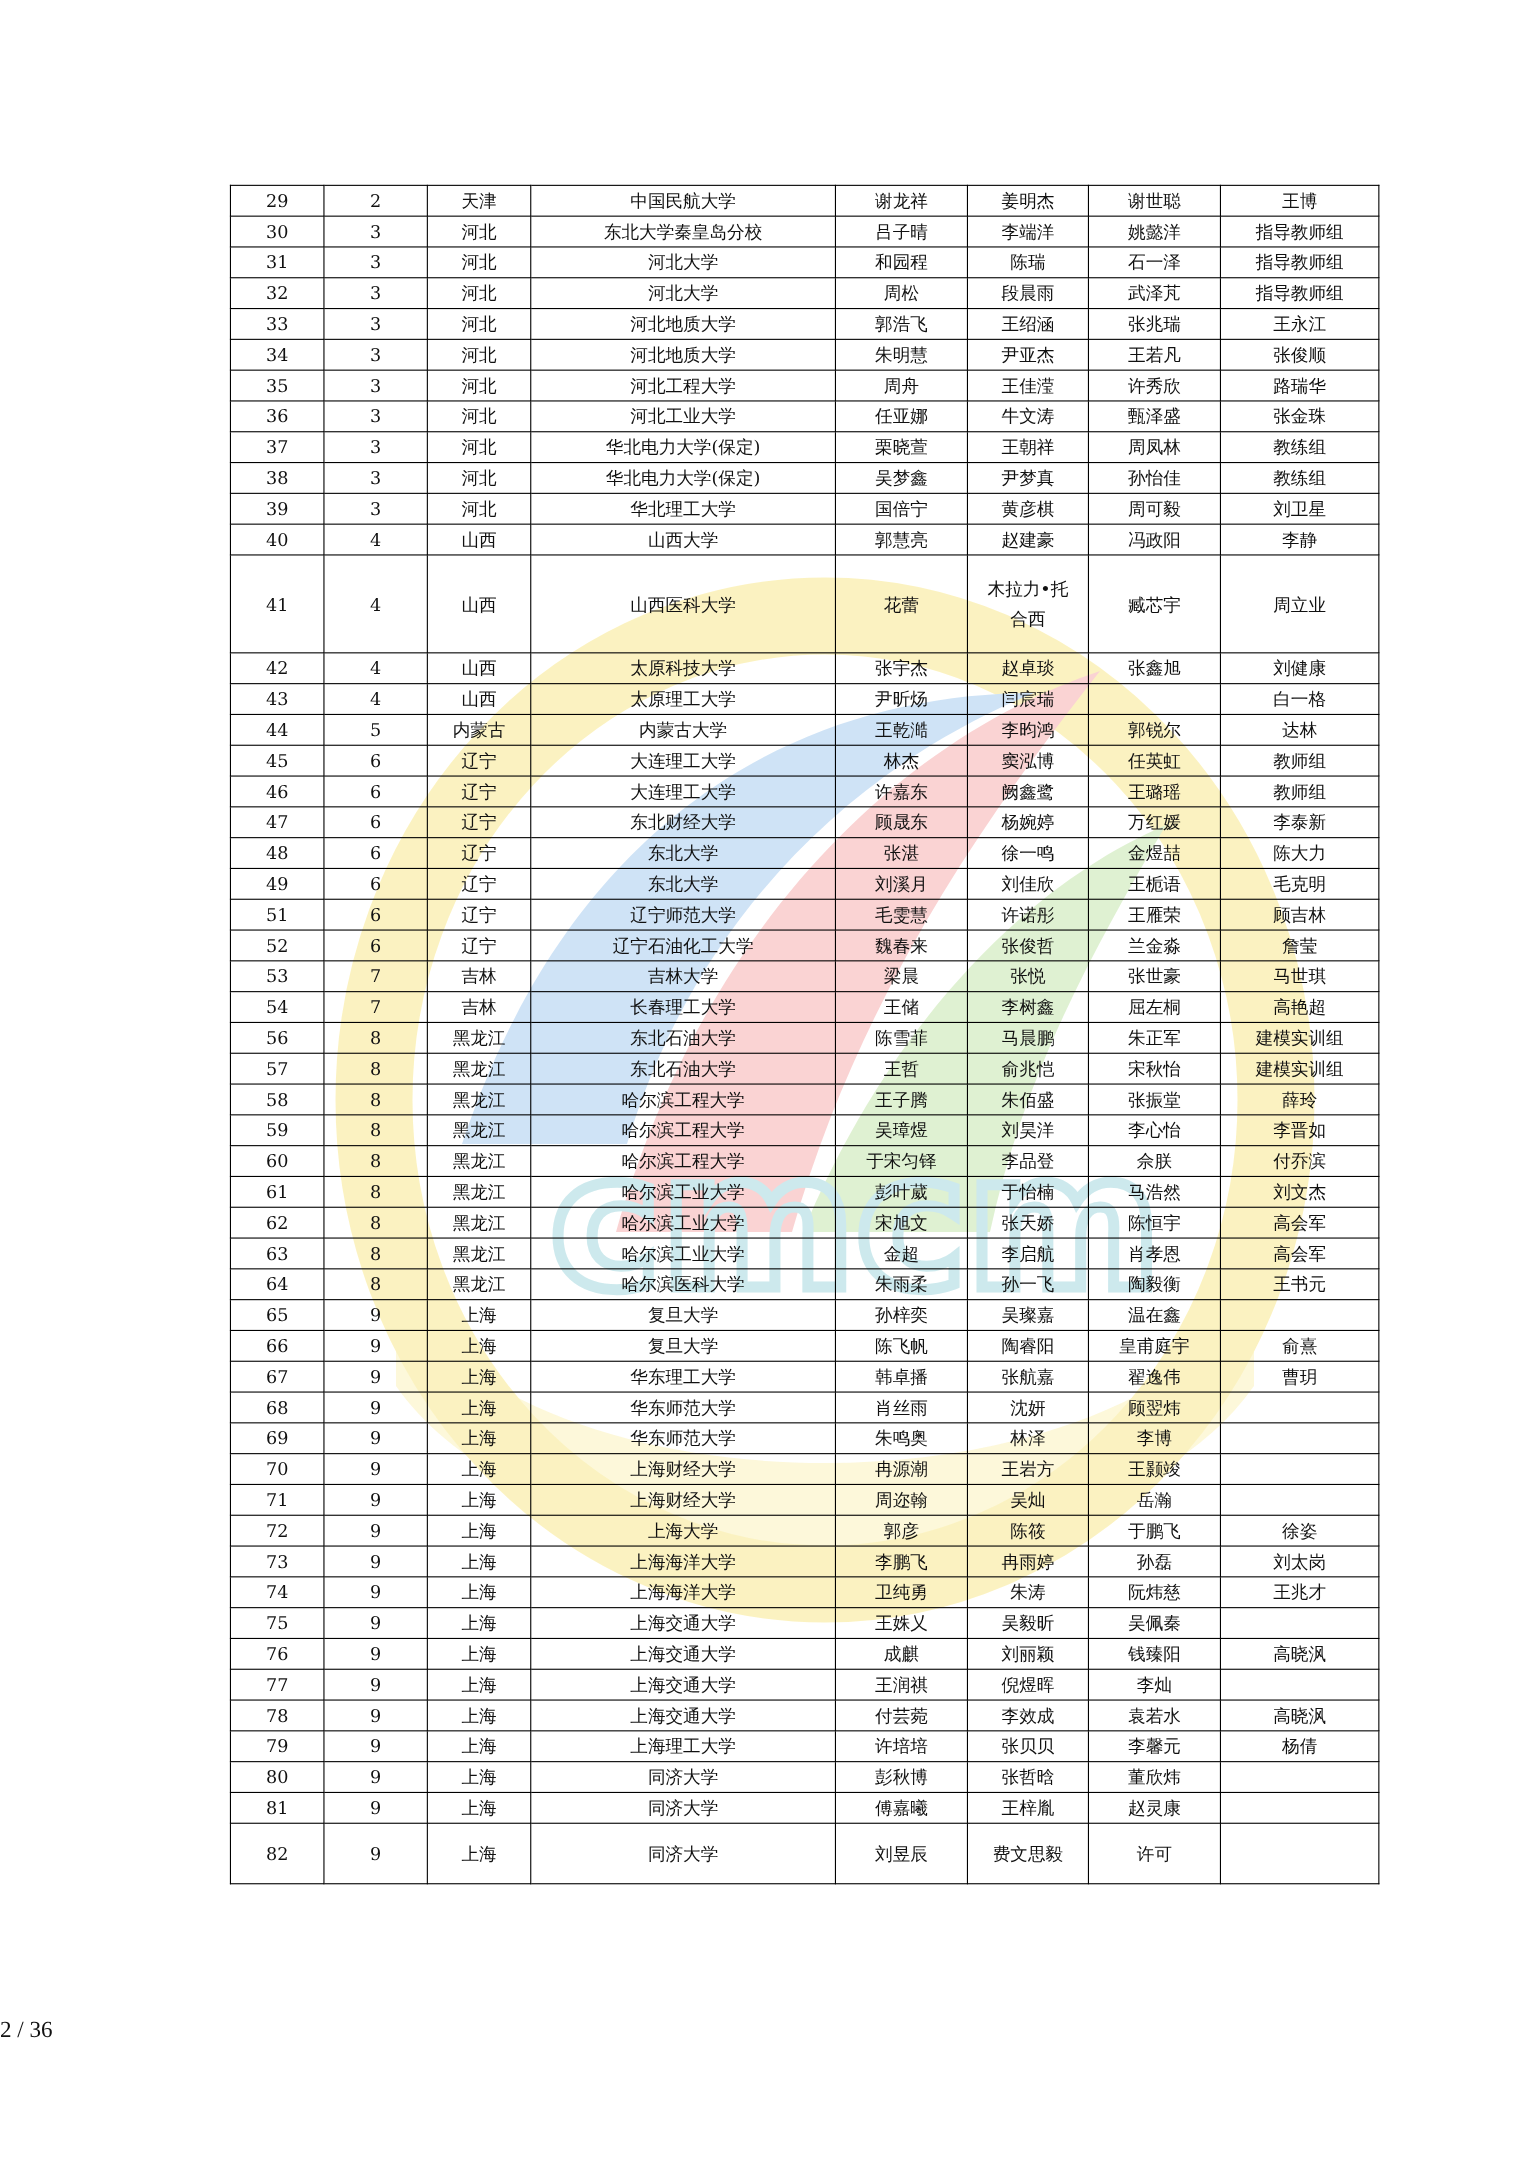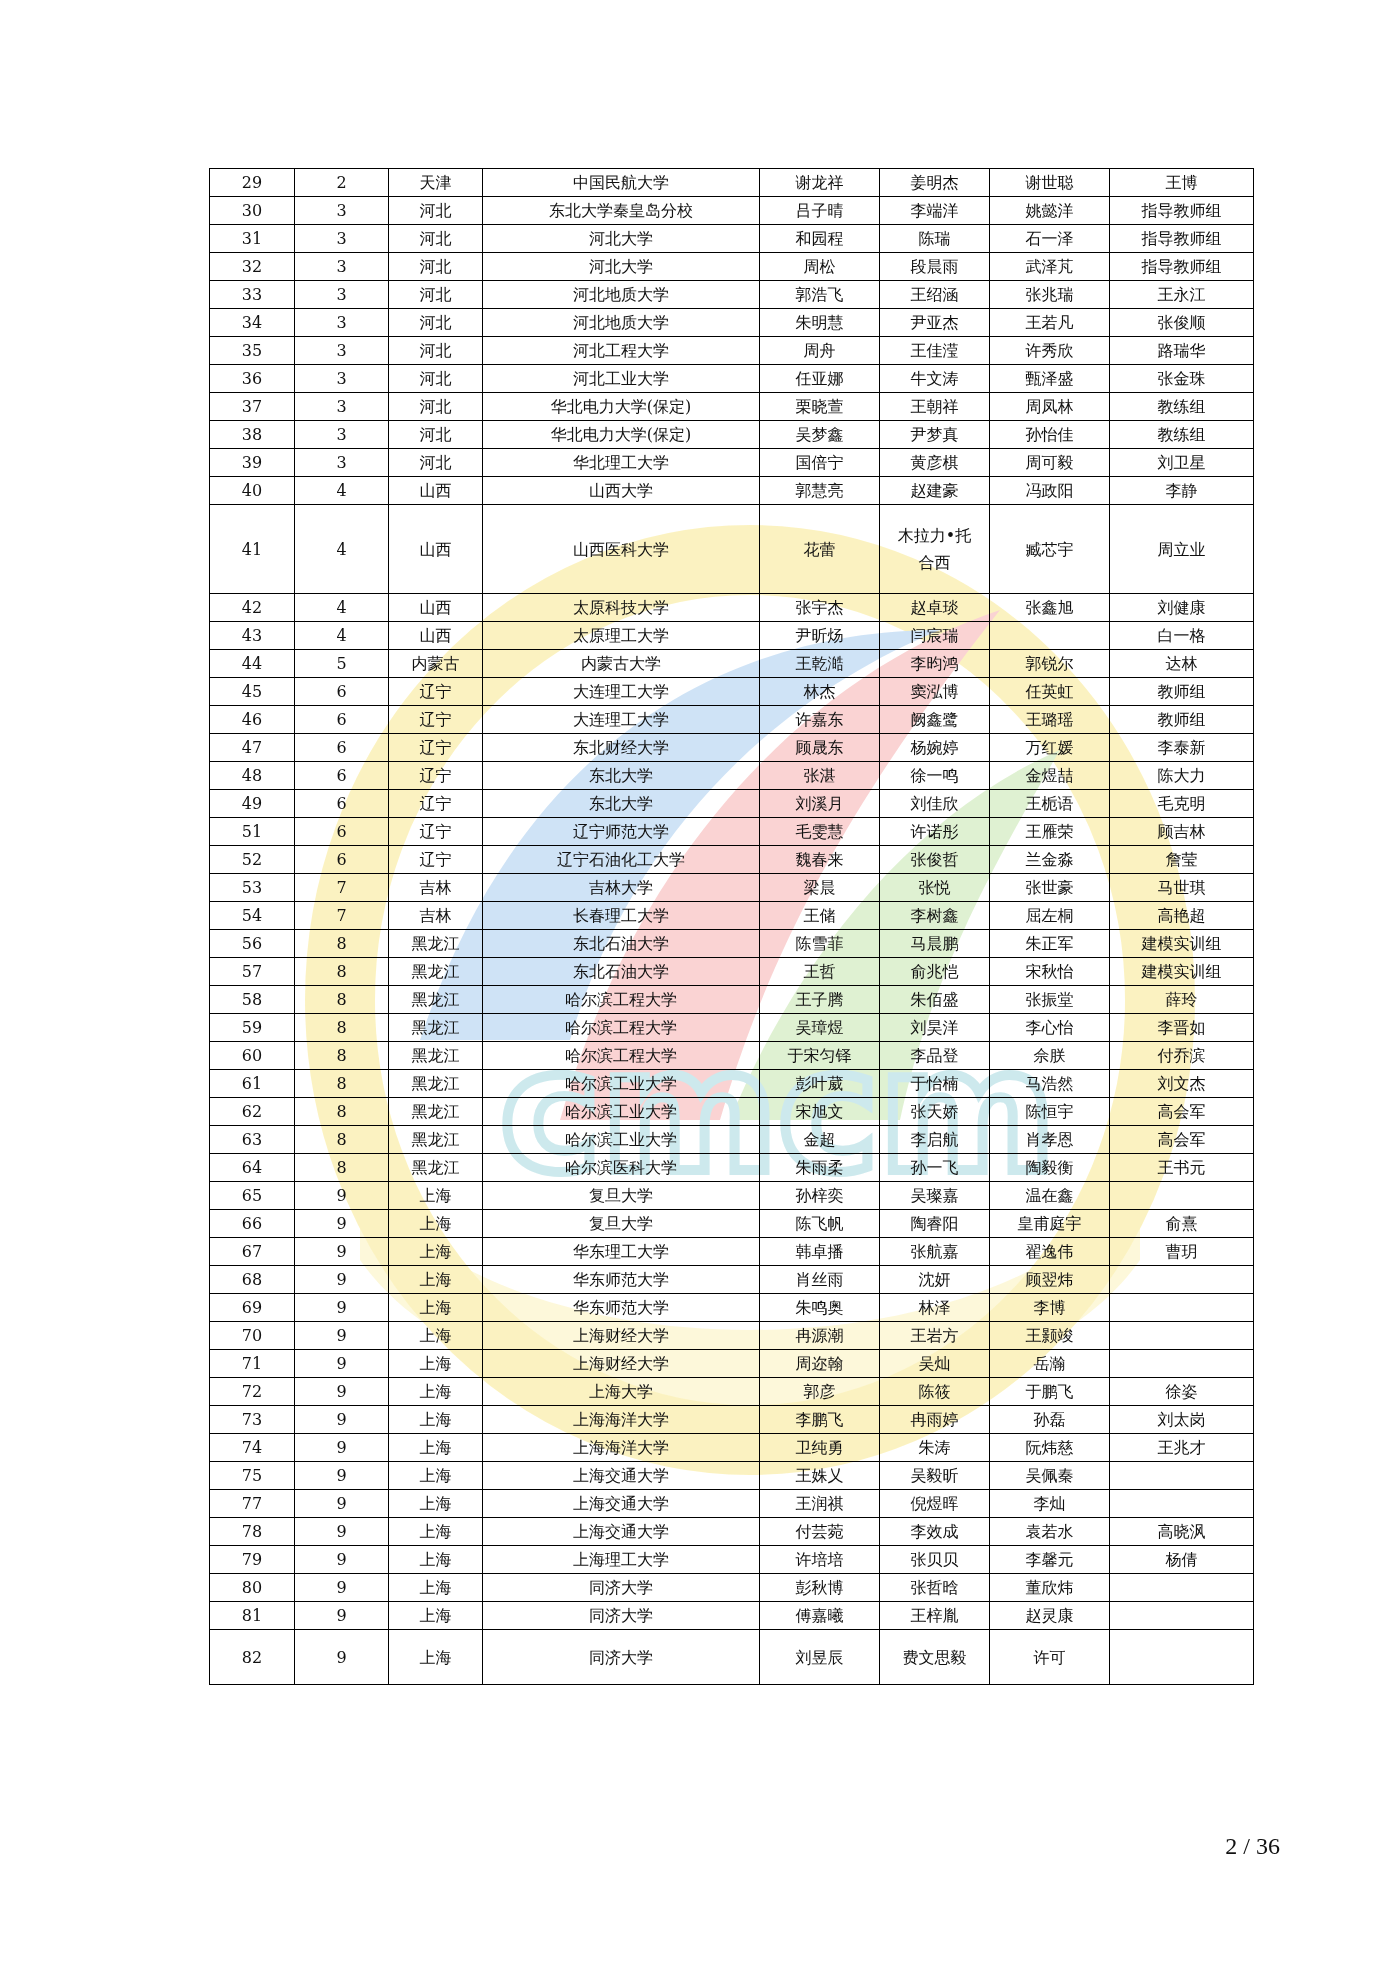--- a/index.html
+++ b/index.html
@@ -10,22 +10,22 @@
   table.roster { position: absolute; left: 209px; top: 168px; width: 1044px;
                  border-collapse: collapse; table-layout: fixed; z-index: 1;
                  font-size: 16px; background: transparent; }
   table.roster td { border: 1.5px solid #000; text-align: center; vertical-align: middle;
                     height: 27px; padding: 0 2px; line-height: 27px; overflow: hidden; white-space: nowrap; }
   table.roster td.wrap { white-space: normal; line-height: 27px; }
   col.c1 { width: 85px; } col.c2 { width: 94px; } col.c3 { width: 94px; }
   col.c4 { width: 277px; } col.c5 { width: 120px; } col.c6 { width: 110px; }
   col.c7 { width: 120px; } col.c8 { width: 144px; }
   .num { font-family: "DejaVu Serif", "Liberation Serif", serif; }
-  .page-number { position: absolute; left: 0; width: 1280px; top: 1833px; text-align: right;
-                 font-size: 24px; font-family: "Liberation Serif", serif; z-index: 1; }
+  .page-number { position: absolute; left: 0; width: 1280px; top: 1833px; text-align: left;
+                 font-size: 21px; font-family: "Liberation Serif", serif; z-index: 1; }
 </style>
 </head>
 <body>
 
 <svg class="watermark" viewBox="0 0 900 1000">
   <ellipse cx="450" cy="520" rx="410" ry="440" fill="none" stroke="#f9e98f" stroke-width="70"></ellipse>
   <path d="M120 560 C220 260 430 150 640 150 C470 220 330 360 270 560 Z" fill="#a9cdef"></path>
   <path d="M260 640 C340 360 520 190 700 130 C590 270 480 430 420 640 Z" fill="#f6b0b0"></path>
   <path d="M430 640 C500 470 620 330 760 270 C690 390 630 500 600 640 Z" fill="#c6e6ae"></path>
   <text x="200" y="690" font-size="170" font-family="DejaVu Sans, sans-serif" font-weight="bold" fill="none" stroke="#a5d8df" stroke-width="10">cmcm</text>
@@ -488,20 +488,30 @@
         <td class="num">75</td>
         <td class="num">9</td>
         <td>上海</td>
         <td>上海交通大学</td>
         <td>王姝乂</td>
         <td>吴毅昕</td>
         <td>吴佩秦</td>
         <td></td>
       </tr>
       <tr>
+        <td class="num">76</td>
+        <td class="num">9</td>
+        <td>上海</td>
+        <td>上海交通大学</td>
+        <td>成麒</td>
+        <td>刘丽颖</td>
+        <td>钱臻阳</td>
+        <td>高晓沨</td>
+      </tr>
+      <tr>
         <td class="num">77</td>
         <td class="num">9</td>
         <td>上海</td>
         <td>上海交通大学</td>
         <td>王润祺</td>
         <td>倪煜晖</td>
         <td>李灿</td>
         <td></td>
       </tr>
       <tr>

